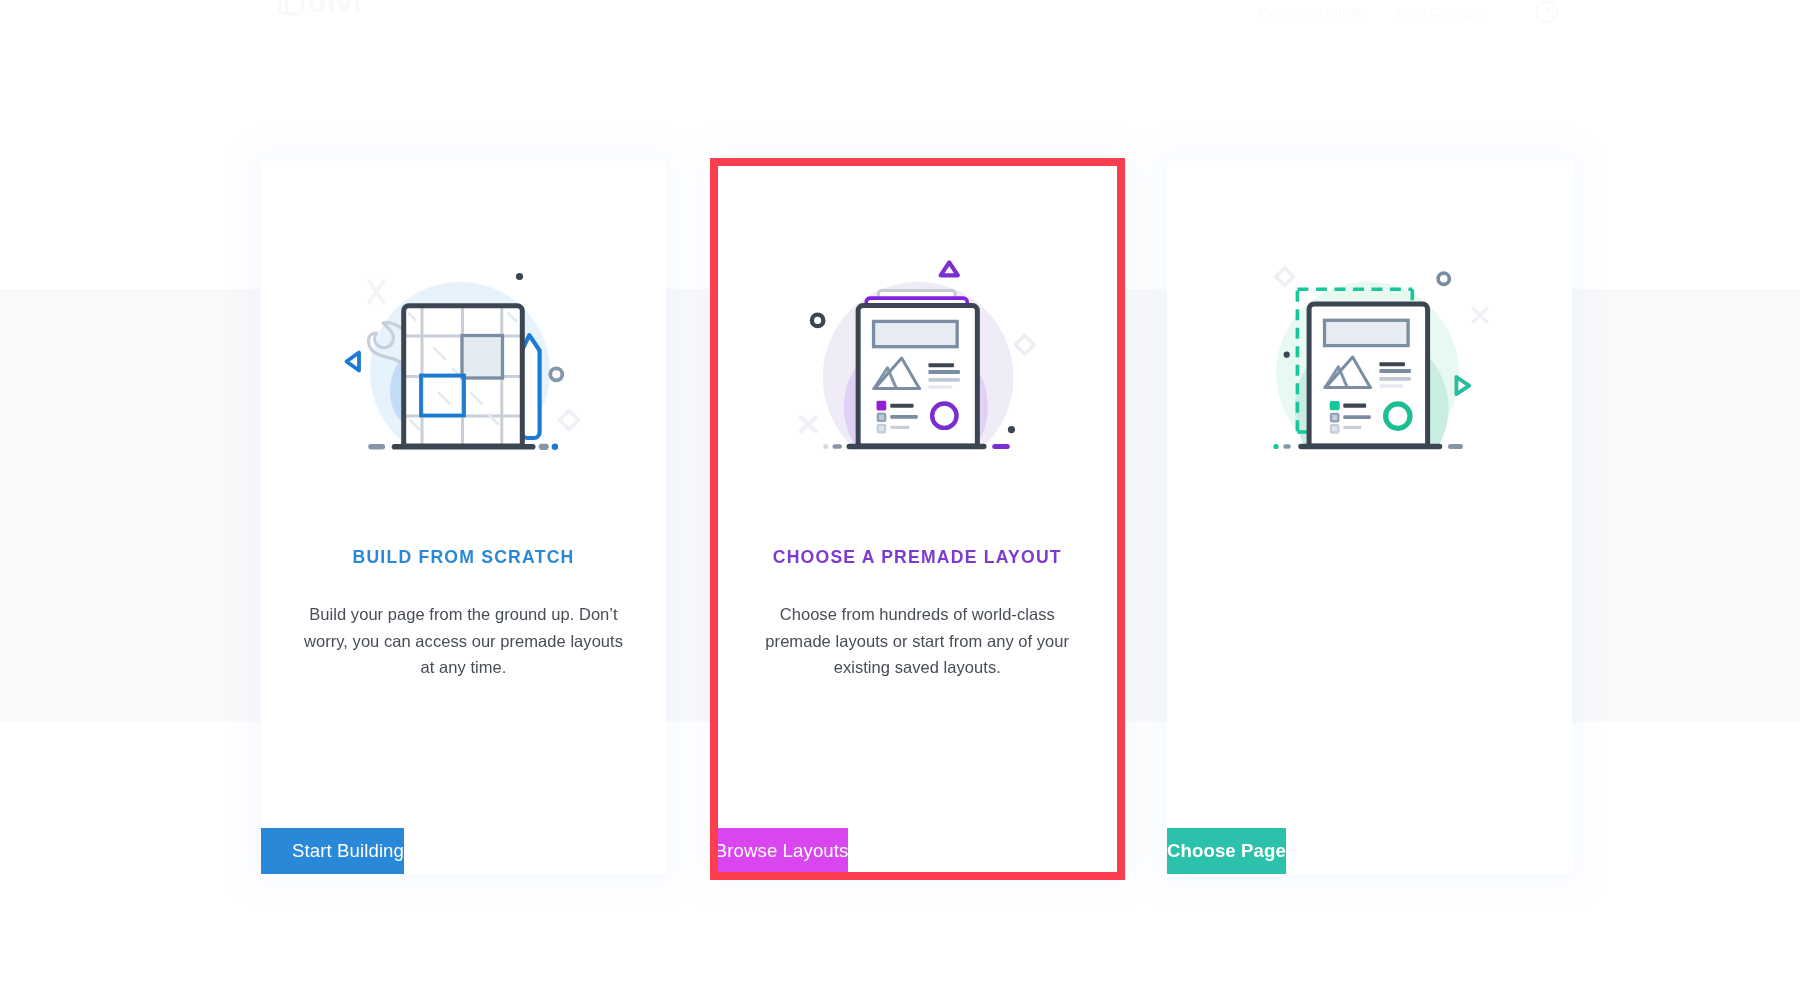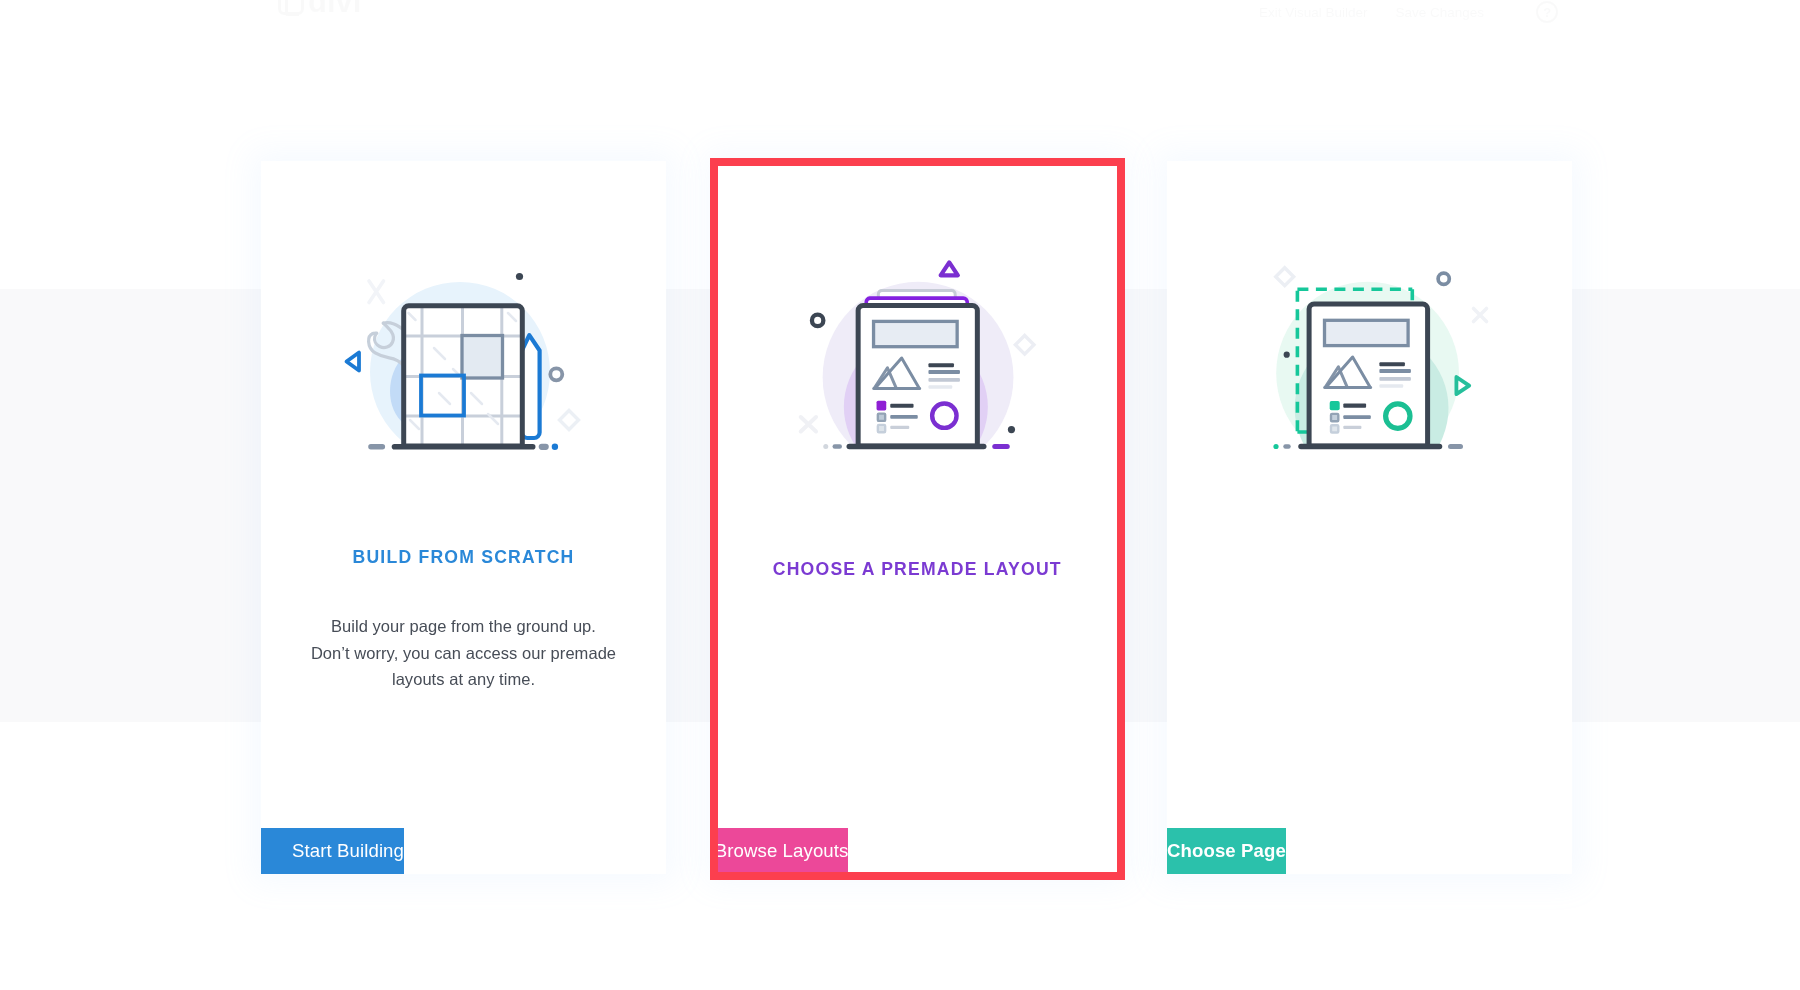--- a/index.html
+++ b/index.html
@@ -42,21 +42,21 @@
 
   .illo { height:380px; position:relative; }
   .illo svg { position:absolute; left:0; top:0; }
 
   .card h3 {
     text-align:center; font-size:17.6px; font-weight:bold;
     letter-spacing:1.22px; margin-top:0; position:absolute; left:0; right:0; top:385.5px;
   }
   .card p {
     text-align:center; font-size:16.5px; line-height:26.5px; color:#474d57;
-    padding:0 37px; margin:12px; position:absolute; left:0; right:0; top:440px; letter-spacing:0.05px;
+    padding:0 37px; margin:0; position:absolute; left:0; right:0; top:440px; letter-spacing:0.05px;
   }
   .btn {
     margin-top:auto; height:46.2px; display:flex; align-items:center; justify-content:center;
     color:#fff; font-size:18.6px; letter-spacing:0.1px;
   }
 
   .redbox {
     position:absolute; left:449px; top:-3.3px; width:414.5px; height:722.5px;
     border:8.6px solid #fc3f4e; pointer-events:none;
   }
@@ -229,22 +229,23 @@
           </g>
 
           <path d="M862.9 305.5 L972.1 305.5 a5 5 0 0 1 5 5 L977.1 446 L857.9 446 L857.9 310.5 a5 5 0 0 1 5 -5 Z" stroke="#3c4653" stroke-width="5" fill="none" stroke-linejoin="round"></path>
 
           <path d="M849 446.5 L983.5 446.5" stroke="#3c4653" stroke-width="5.5" stroke-linecap="round"></path>
           <path d="M834.5 446.5 L839.5 446.5" stroke="#8795a8" stroke-width="4.5" stroke-linecap="round"></path>
           <circle cx="825.5" cy="446.5" r="2.5" fill="#d2d7de"></circle>
           <path d="M994.5 446.5 L1007 446.5" stroke="#7b2fd1" stroke-width="5" stroke-linecap="round"></path>
         </svg>
       </div>
-      <h3 style="color: rgb(123, 58, 210); margin-top: 12px;">CHOOSE A PREMADE LAYOUT</h3>
-      <div class="btn" style="background: #ec4899;">Browse Layouts</div>
+      <h3 style="color: rgb(123, 58, 210);">CHOOSE A PREMADE LAYOUT</h3>
+      <p>Choose from hundreds of world-class premade layouts or start from any of your existing saved layouts.</p>
+      <div class="btn" style="background: #d946ef;">Browse Layouts</div>
     </div>
 
     <div class="card c3">
       <div class="illo">
         <svg width="405" height="380" viewBox="1167 161 405 380" fill="none">
           <defs>
               <clipPath id="c3blob">
                 <rect x="1167" y="161" width="405" height="283"></rect>
               </clipPath>
           <clipPath id="c3page">

